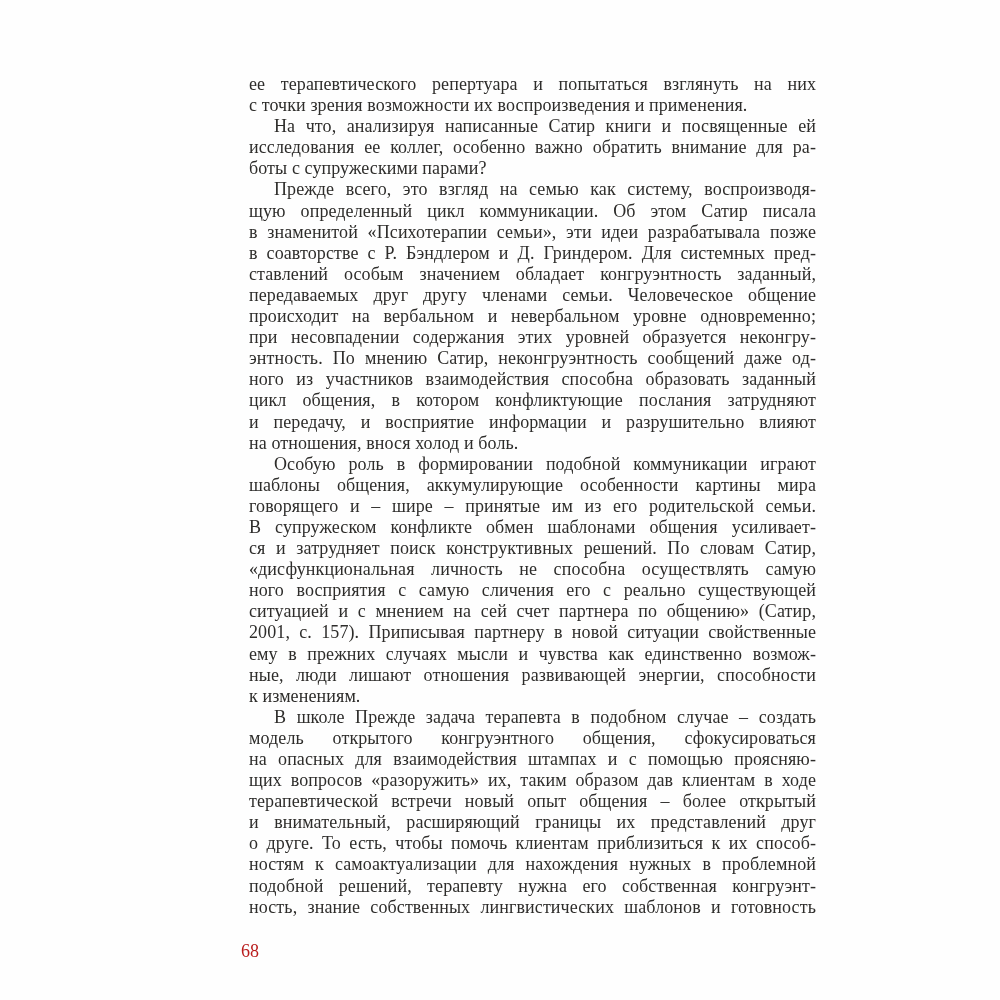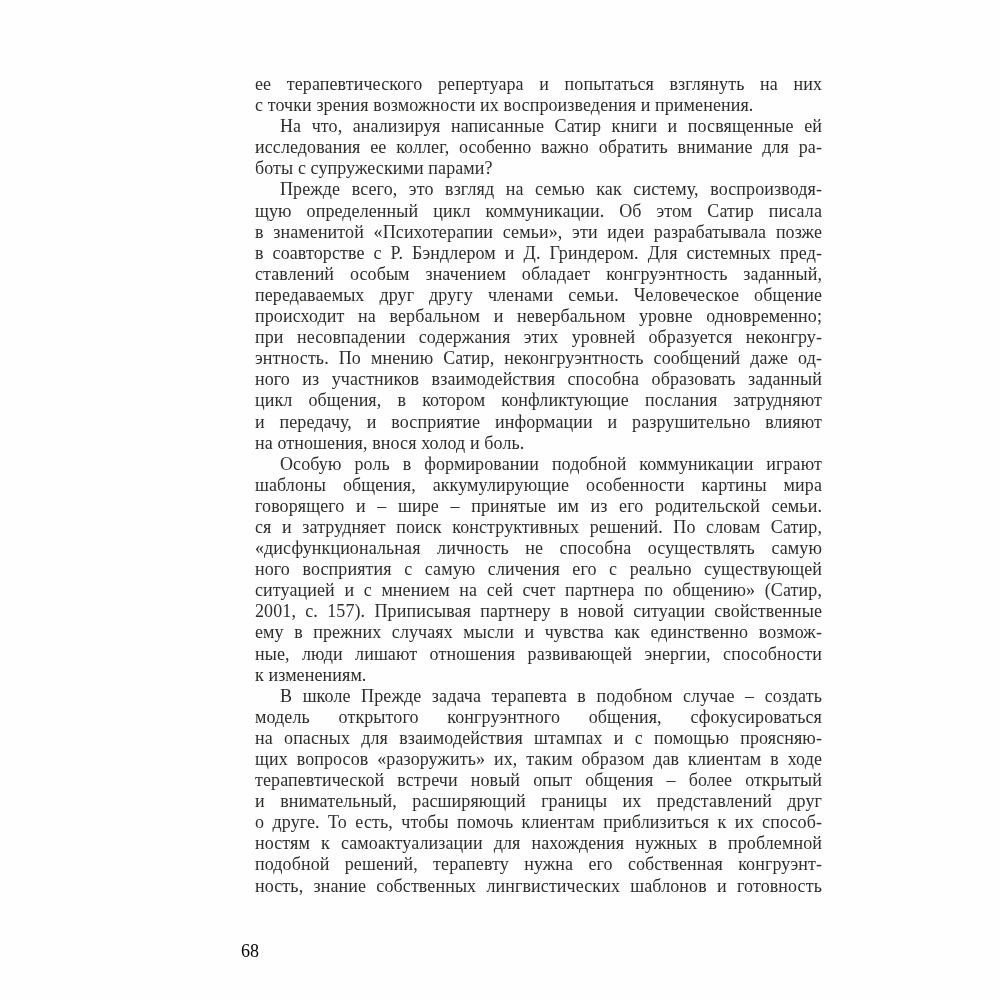--- a/index.html
+++ b/index.html
@@ -10,21 +10,21 @@
   .book-page {
     position: relative;
     width: 1000px;
     height: 1000px;
     background: #fefefe;
     font-family: "Liberation Serif", "DejaVu Serif", serif;
     overflow: hidden;
   }
   .text-block {
     position: absolute;
-    left: 255px;
+    left: 249px;
     top: 74px;
     width: 567px;
     font-size: 18px;
     line-height: 21.1px;
     letter-spacing: 0.1px;
   }
   .paragraph {
     margin: 0;
     padding: 0;
   }
@@ -74,20 +74,21 @@
         <div class="line">энтность. По мнению Сатир, неконгруэнтность сообщений даже од-</div>
         <div class="line">ного из участников взаимодействия способна образовать заданный</div>
         <div class="line">цикл общения, в котором конфликтующие послания затрудняют</div>
         <div class="line">и передачу, и восприятие информации и разрушительно влияют</div>
         <div class="line final">на отношения, внося холод и боль.</div>
       </div>
       <div class="paragraph">
         <div class="line indent">Особую роль в формировании подобной коммуникации играют</div>
         <div class="line">шаблоны общения, аккумулирующие особенности картины мира</div>
         <div class="line">говорящего и – шире – принятые им из его родительской семьи.</div>
+        <div class="line">В супружеском конфликте обмен шаблонами общения усиливает-</div>
         <div class="line">ся и затрудняет поиск конструктивных решений. По словам Сатир,</div>
         <div class="line">«дисфункциональная личность не способна осуществлять самую</div>
         <div class="line">ного восприятия с самую сличения его с реально существующей</div>
         <div class="line">ситуацией и с мнением на сей счет партнера по общению» (Сатир,</div>
         <div class="line">2001, с. 157). Приписывая партнеру в новой ситуации свойственные</div>
         <div class="line">ему в прежних случаях мысли и чувства как единственно возмож-</div>
         <div class="line">ные, люди лишают отношения развивающей энергии, способности</div>
         <div class="line final">к изменениям.</div>
       </div>
       <div class="paragraph">
@@ -96,14 +97,14 @@
         <div class="line">на опасных для взаимодействия штампах и с помощью проясняю-</div>
         <div class="line">щих вопросов «разоружить» их, таким образом дав клиентам в ходе</div>
         <div class="line">терапевтической встречи новый опыт общения – более открытый</div>
         <div class="line">и внимательный, расширяющий границы их представлений друг</div>
         <div class="line">о друге. То есть, чтобы помочь клиентам приблизиться к их способ-</div>
         <div class="line">ностям к самоактуализации для нахождения нужных в проблемной</div>
         <div class="line">подобной решений, терапевту нужна его собственная конгруэнт-</div>
         <div class="line">ность, знание собственных лингвистических шаблонов и готовность</div>
       </div>
     </div>
-  <div class="page-number" style="color: #000000;">68</div>
+  <div class="page-number" style="color: #b91c1c;">68</div>
 </div>
 
 </body></html>

